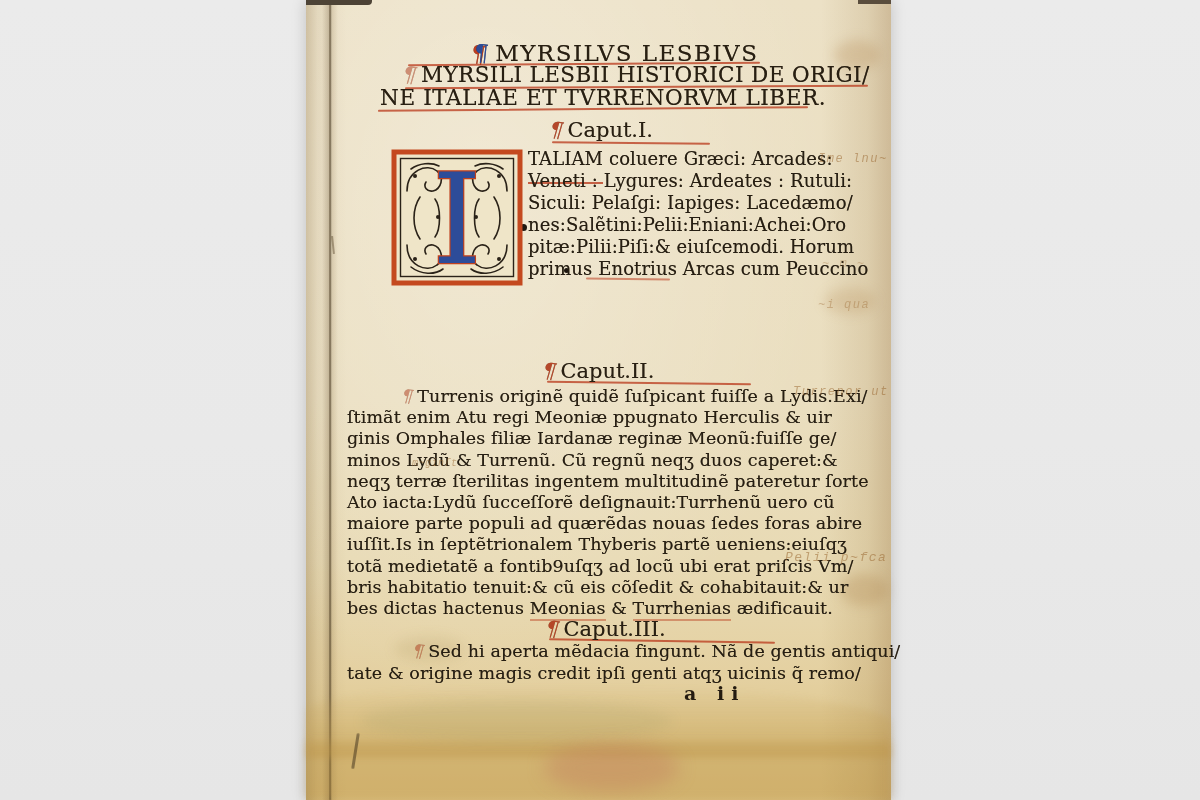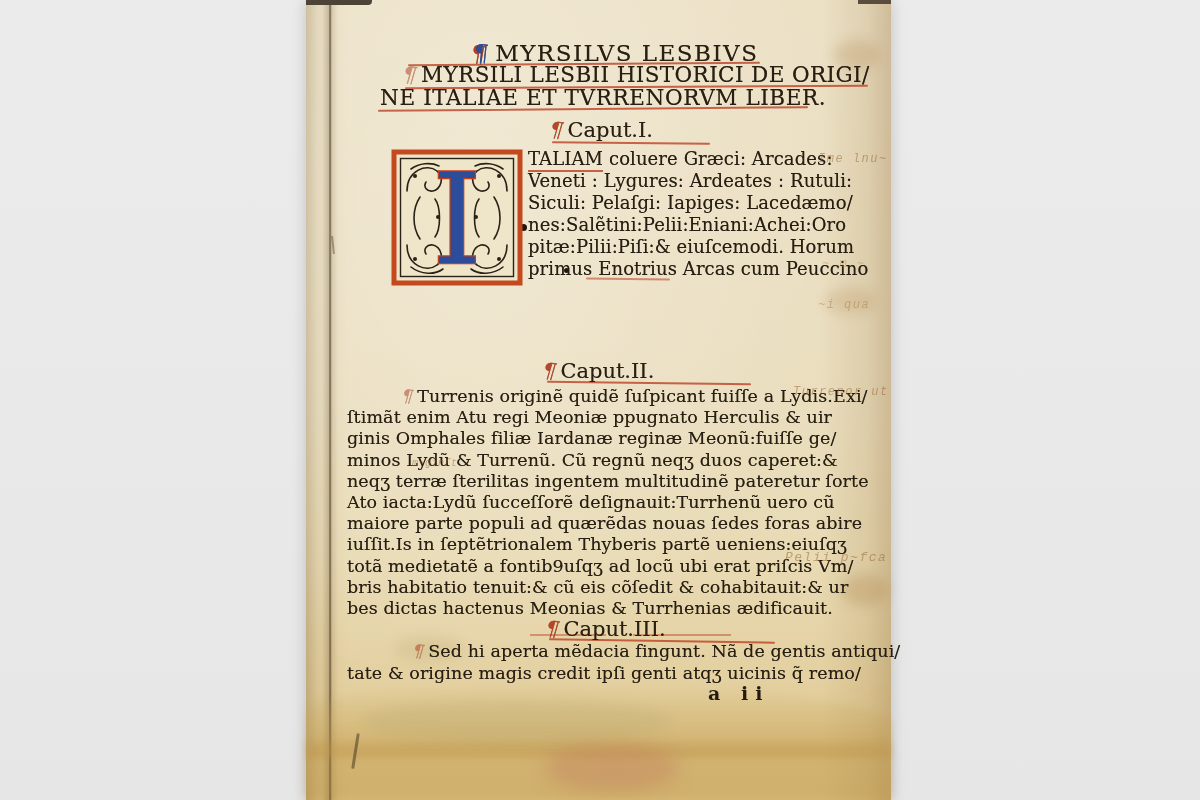--- a/index.html
+++ b/index.html
@@ -48,40 +48,40 @@
   .rl-h3{left:72px;top:108px;width:430px;transform:rotate(-.5deg);box-shadow:0 4px 0 -1px rgba(187,62,32,.38);}
   .rl-c1{left:246px;top:142px;width:158px;transform:rotate(.5deg);}
   .rl-eno{left:280px;top:278px;width:84px;background:rgba(187,62,32,.55);transform:rotate(.6deg);}
   .rl-c2{left:241px;top:382px;width:204px;transform:rotate(.7deg);}
   .rl-c3{left:243px;top:640px;width:226px;transform:rotate(.9deg);box-shadow:0 3px 0 -1px rgba(187,62,32,.30);}
   .pilc{color:rgba(188,62,30,.85);display:inline-block;transform:rotate(8deg) skewX(-8deg);margin-right:4px;}
   .pilc-faint{opacity:.55;}
   .pilc2{position:relative;display:inline-block;margin-right:5px;}
   .p-red{position:absolute;left:-3px;top:1px;color:rgba(195,55,25,.9);transform:rotate(10deg);}
   .p-blue{position:relative;color:#2d4c99;transform:rotate(6deg);display:inline-block;}
-  .uword{border-bottom:2px solid rgba(187,62,32,.8);padding-bottom:1px;}
-  .uword2{border-bottom:2px solid rgba(187,62,32,.45);padding-bottom:16px;}
+  .uword{border-bottom:2px solid rgba(187,62,32,.8);padding-bottom:13px;}
+  .uword2{border-bottom:2px solid rgba(187,62,32,.45);padding-bottom:1px;}
   
   .hdr{position:absolute;white-space:nowrap;color:#281f12;text-shadow:0 0 .5px rgba(40,30,15,.6);}
   .hdr1{left:168px;top:40px;font-size:23px;letter-spacing:1.5px;}
   .hdr2{left:97px;top:62px;font-size:21.5px;letter-spacing:.4px;}
   .hdr3{left:74px;top:85px;font-size:21.5px;letter-spacing:.6px;}
   .cap{position:absolute;white-space:nowrap;font-size:21px;color:#281f12;text-shadow:0 0 .4px rgba(40,30,15,.5);}
   .cap1{left:244px;top:118px;}
   .cap2{left:237px;top:359px;}
   .cap3{left:240px;top:617px;}
   .body-block{position:absolute;white-space:nowrap;letter-spacing:.1px;text-shadow:0 0 .4px rgba(40,30,15,.55);}
   .ch1-side{left:222px;top:148px;font-size:18px;line-height:22px;}
   .ch1-full{left:41px;top:281px;font-size:17.5px;line-height:22.8px;}
   .ch2{left:41px;top:386px;font-size:17.5px;line-height:21.2px;}
   .ch3{left:41px;top:641px;font-size:17.5px;line-height:21.5px;}
   .indent1{padding-left:55px;}
   .indent2{padding-left:66px;}
   .initial{position:absolute;left:85px;top:149px;width:132px;height:137px;}
-  .sig{position:absolute;left:378px;top:682px;font-size:19px;font-weight:bold;letter-spacing:7px;color:#241b10;margin-left:24px;}
+  .sig{position:absolute;left:378px;top:682px;font-size:19px;font-weight:bold;letter-spacing:7px;color:#241b10;}
   .marg{position:absolute;color:rgba(152,100,44,.5);font-style:italic;font-size:12px;letter-spacing:1.5px;filter:blur(.4px);white-space:nowrap;font-family:Liberation Mono, monospace;}
   .m1{left:512px;top:152px;}
   .m2{left:516px;top:257px;opacity:.6;}
   .m3{left:512px;top:298px;opacity:.7;}
   .m4{left:487px;top:385px;}
   .m5{left:479px;top:550px;font-size:13px;}
   .m6{left:106px;top:458px;font-size:10px;letter-spacing:.5px;}
 </style>
 </head>
 <body>

